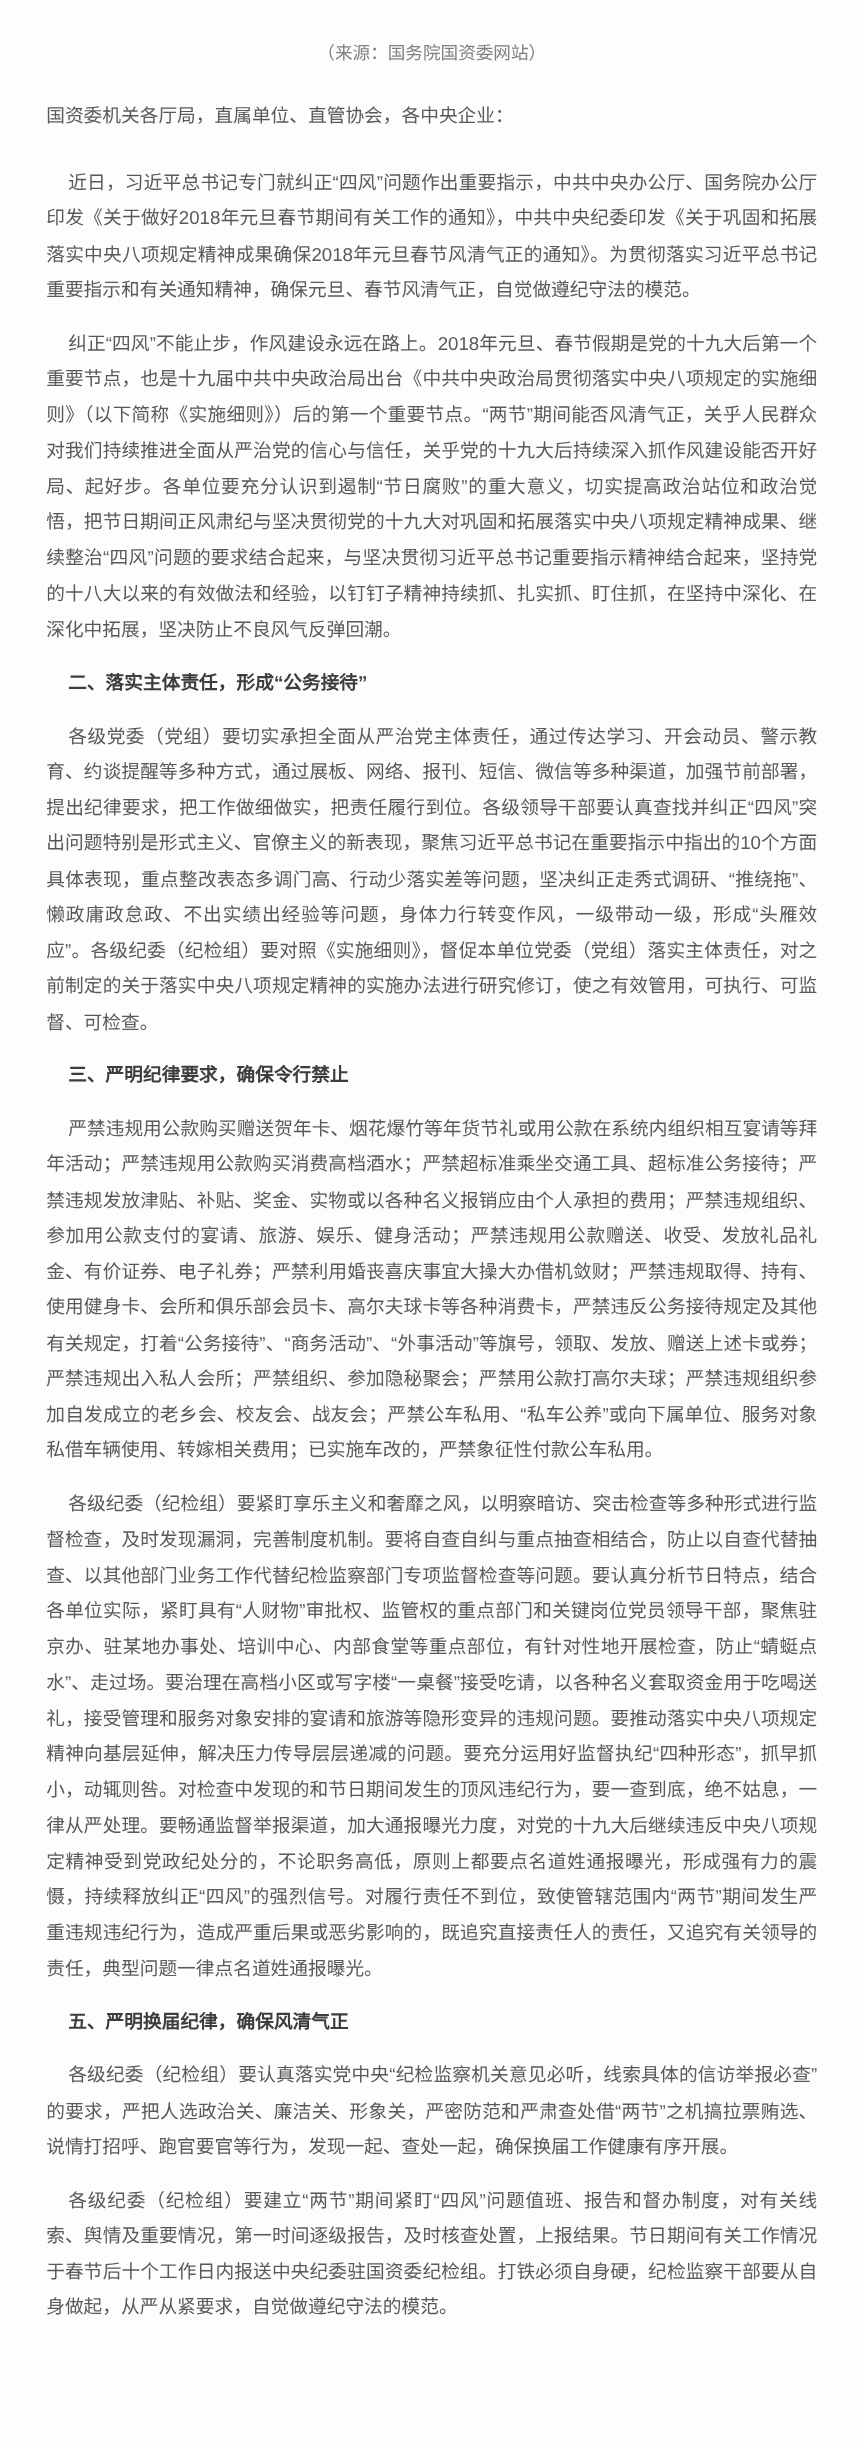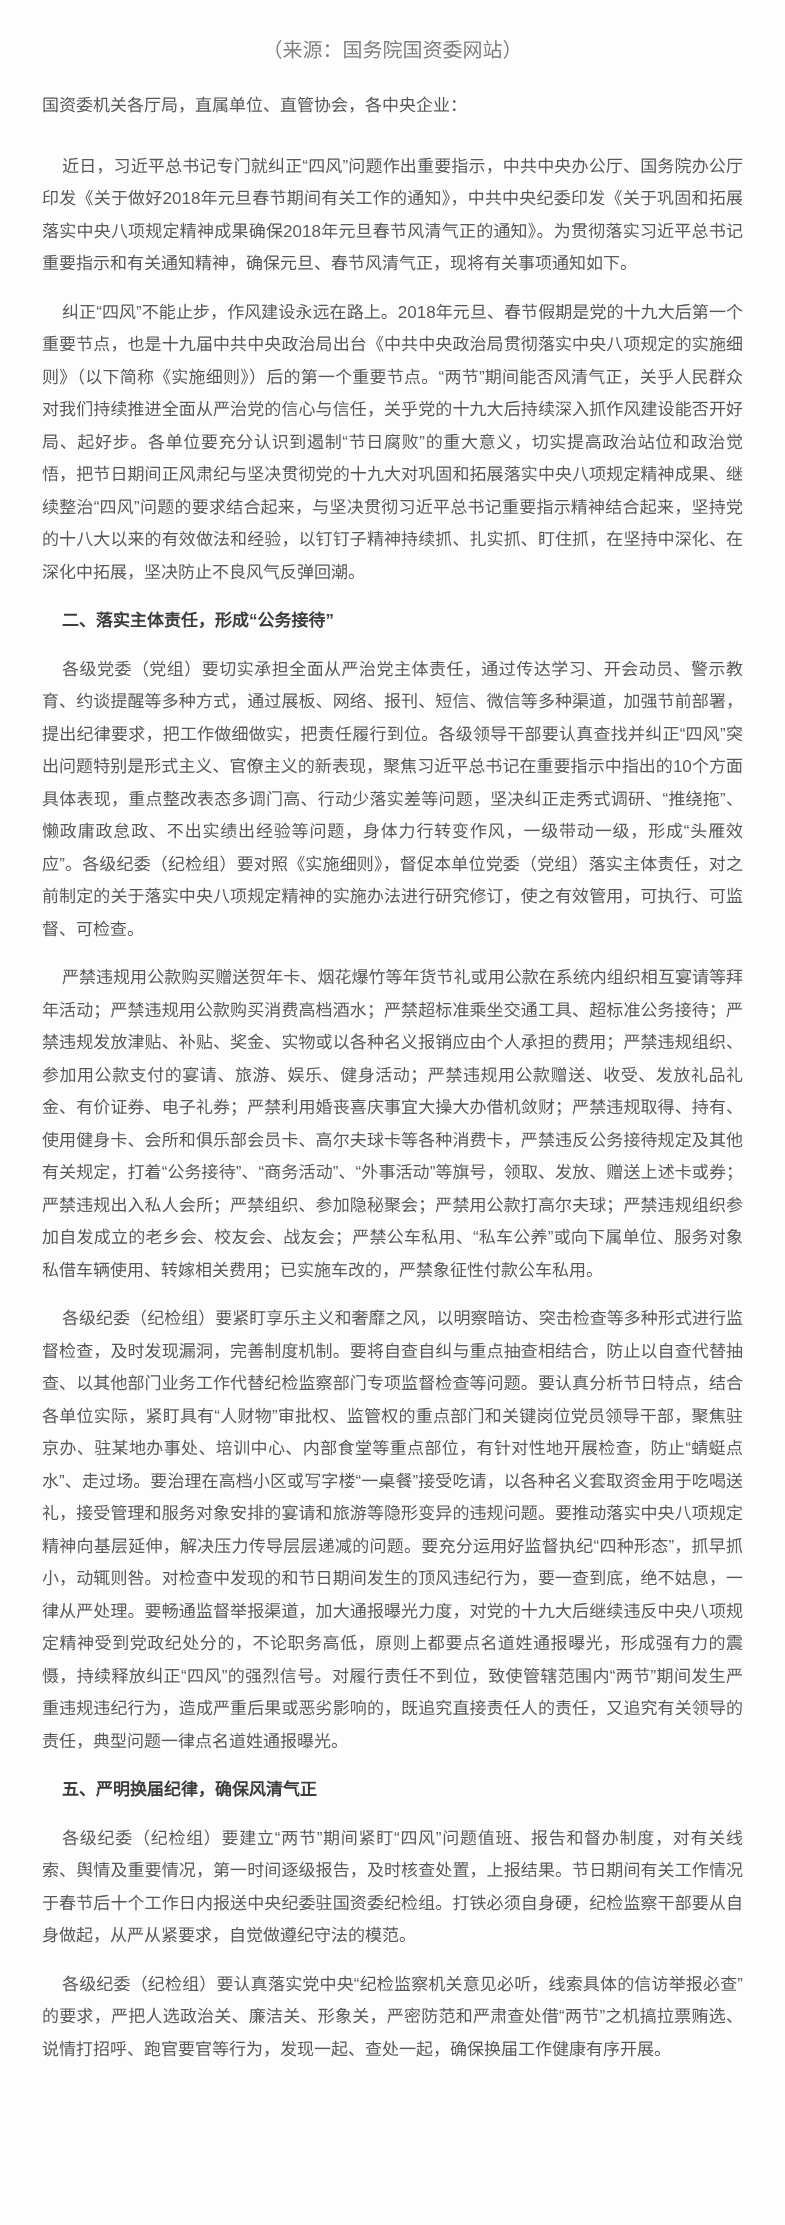--- a/index.html
+++ b/index.html
@@ -11,21 +11,21 @@
     margin: 0 auto;
     padding: 38px 42px 45px 42px;
     background: #fdfdfd;
     font-family: "Liberation Sans", "DejaVu Sans", sans-serif;
     font-size: 17px;
     line-height: 32.5px;
     color: #595959;
   }
   .source {
     text-align: center;
-    font-size: 20px;
+    font-size: 16px;
     line-height: 24px;
     color: #7f7f7f;
     margin: 0 0 28px 0;
   }
   .salutation {
     margin: 0 0 28px 0;
     text-align: justify;
   }
   .para {
     margin: 16px 0;
@@ -44,35 +44,36 @@
   }
 </style>
 </head>
 <body>
 
 <div class="page">
   <div class="source">（来源：国务院国资委网站）</div>
 
   <div class="salutation">国资委机关各厅局，直属单位、直管协会，各中央企业：</div>
 
-  <p class="para">近日，习近平总书记专门就纠正“四风”问题作出重要指示，中共中央办公厅、国务院办公厅印发《关于做好2018年元旦春节期间有关工作的通知》，中共中央纪委印发《关于巩固和拓展落实中央八项规定精神成果确保2018年元旦春节风清气正的通知》。为贯彻落实习近平总书记重要指示和有关通知精神，确保元旦、春节风清气正，现将有关事项通知如下。</p>
+  <p class="para">近日，习近平总书记专门就纠正“四风”问题作出重要指示，中共中央办公厅、国务院办公厅印发《关于做好2018年元旦春节期间有关工作的通知》，中共中央纪委印发《关于巩固和拓展落实中央八项规定精神成果确保2018年元旦春节风清气正的通知》。为贯彻落实习近平总书记重要指示和有关通知精神，确保元旦、春节风清气正，自觉做遵纪守法的模范。</p>
 
   <div id="sections">
       <div>
         <p class="para">纠正“四风”不能止步，作风建设永远在路上。2018年元旦、春节假期是党的十九大后第一个重要节点，也是十九届中共中央政治局出台《中共中央政治局贯彻落实中央八项规定的实施细则》（以下简称《实施细则》）后的第一个重要节点。“两节”期间能否风清气正，关乎人民群众对我们持续推进全面从严治党的信心与信任，关乎党的十九大后持续深入抓作风建设能否开好局、起好步。各单位要充分认识到遏制“节日腐败”的重大意义，切实提高政治站位和政治觉悟，把节日期间正风肃纪与坚决贯彻党的十九大对巩固和拓展落实中央八项规定精神成果、继续整治“四风”问题的要求结合起来，与坚决贯彻习近平总书记重要指示精神结合起来，坚持党的十八大以来的有效做法和经验，以钉钉子精神持续抓、扎实抓、盯住抓，在坚持中深化、在深化中拓展，坚决防止不良风气反弹回潮。</p>
       </div>
       <div>
         <h3 class="sec-heading">二、落实主体责任，形成“公务接待”</h3>
         <p class="para">各级党委（党组）要切实承担全面从严治党主体责任，通过传达学习、开会动员、警示教育、约谈提醒等多种方式，通过展板、网络、报刊、短信、微信等多种渠道，加强节前部署，提出纪律要求，把工作做细做实，把责任履行到位。各级领导干部要认真查找并纠正“四风”突出问题特别是形式主义、官僚主义的新表现，聚焦习近平总书记在重要指示中指出的10个方面具体表现，重点整改表态多调门高、行动少落实差等问题，坚决纠正走秀式调研、“推绕拖”、懒政庸政怠政、不出实绩出经验等问题，身体力行转变作风，一级带动一级，形成“头雁效应”。各级纪委（纪检组）要对照《实施细则》，督促本单位党委（党组）落实主体责任，对之前制定的关于落实中央八项规定精神的实施办法进行研究修订，使之有效管用，可执行、可监督、可检查。</p>
       </div>
       <div>
+        <h3 class="sec-heading">三、严明纪律要求，确保令行禁止</h3>
         <p class="para">严禁违规用公款购买赠送贺年卡、烟花爆竹等年货节礼或用公款在系统内组织相互宴请等拜年活动；严禁违规用公款购买消费高档酒水；严禁超标准乘坐交通工具、超标准公务接待；严禁违规发放津贴、补贴、奖金、实物或以各种名义报销应由个人承担的费用；严禁违规组织、参加用公款支付的宴请、旅游、娱乐、健身活动；严禁违规用公款赠送、收受、发放礼品礼金、有价证券、电子礼券；严禁利用婚丧喜庆事宜大操大办借机敛财；严禁违规取得、持有、使用健身卡、会所和俱乐部会员卡、高尔夫球卡等各种消费卡，严禁违反公务接待规定及其他有关规定，打着“公务接待”、“商务活动”、“外事活动”等旗号，领取、发放、赠送上述卡或券；严禁违规出入私人会所；严禁组织、参加隐秘聚会；严禁用公款打高尔夫球；严禁违规组织参加自发成立的老乡会、校友会、战友会；严禁公车私用、“私车公养”或向下属单位、服务对象私借车辆使用、转嫁相关费用；已实施车改的，严禁象征性付款公车私用。</p>
       </div>
       <div>
         <p class="para">各级纪委（纪检组）要紧盯享乐主义和奢靡之风，以明察暗访、突击检查等多种形式进行监督检查，及时发现漏洞，完善制度机制。要将自查自纠与重点抽查相结合，防止以自查代替抽查、以其他部门业务工作代替纪检监察部门专项监督检查等问题。要认真分析节日特点，结合各单位实际，紧盯具有“人财物”审批权、监管权的重点部门和关键岗位党员领导干部，聚焦驻京办、驻某地办事处、培训中心、内部食堂等重点部位，有针对性地开展检查，防止“蜻蜓点水”、走过场。要治理在高档小区或写字楼“一桌餐”接受吃请，以各种名义套取资金用于吃喝送礼，接受管理和服务对象安排的宴请和旅游等隐形变异的违规问题。要推动落实中央八项规定精神向基层延伸，解决压力传导层层递减的问题。要充分运用好监督执纪“四种形态”，抓早抓小，动辄则咎。对检查中发现的和节日期间发生的顶风违纪行为，要一查到底，绝不姑息，一律从严处理。要畅通监督举报渠道，加大通报曝光力度，对党的十九大后继续违反中央八项规定精神受到党政纪处分的，不论职务高低，原则上都要点名道姓通报曝光，形成强有力的震慑，持续释放纠正“四风”的强烈信号。对履行责任不到位，致使管辖范围内“两节”期间发生严重违规违纪行为，造成严重后果或恶劣影响的，既追究直接责任人的责任，又追究有关领导的责任，典型问题一律点名道姓通报曝光。</p>
       </div>
       <div>
         <h3 class="sec-heading">五、严明换届纪律，确保风清气正</h3>
+        <p class="para">各级纪委（纪检组）要认真落实党中央“纪检监察机关意见必听，线索具体的信访举报必查”的要求，严把人选政治关、廉洁关、形象关，严密防范和严肃查处借“两节”之机搞拉票贿选、说情打招呼、跑官要官等行为，发现一起、查处一起，确保换届工作健康有序开展。</p>
         <p class="para">各级纪委（纪检组）要建立“两节”期间紧盯“四风”问题值班、报告和督办制度，对有关线索、舆情及重要情况，第一时间逐级报告，及时核查处置，上报结果。节日期间有关工作情况于春节后十个工作日内报送中央纪委驻国资委纪检组。打铁必须自身硬，纪检监察干部要从自身做起，从严从紧要求，自觉做遵纪守法的模范。</p>
-        <p class="para">各级纪委（纪检组）要认真落实党中央“纪检监察机关意见必听，线索具体的信访举报必查”的要求，严把人选政治关、廉洁关、形象关，严密防范和严肃查处借“两节”之机搞拉票贿选、说情打招呼、跑官要官等行为，发现一起、查处一起，确保换届工作健康有序开展。</p>
       </div>
     </div>
 </div>
 
 </body></html>

